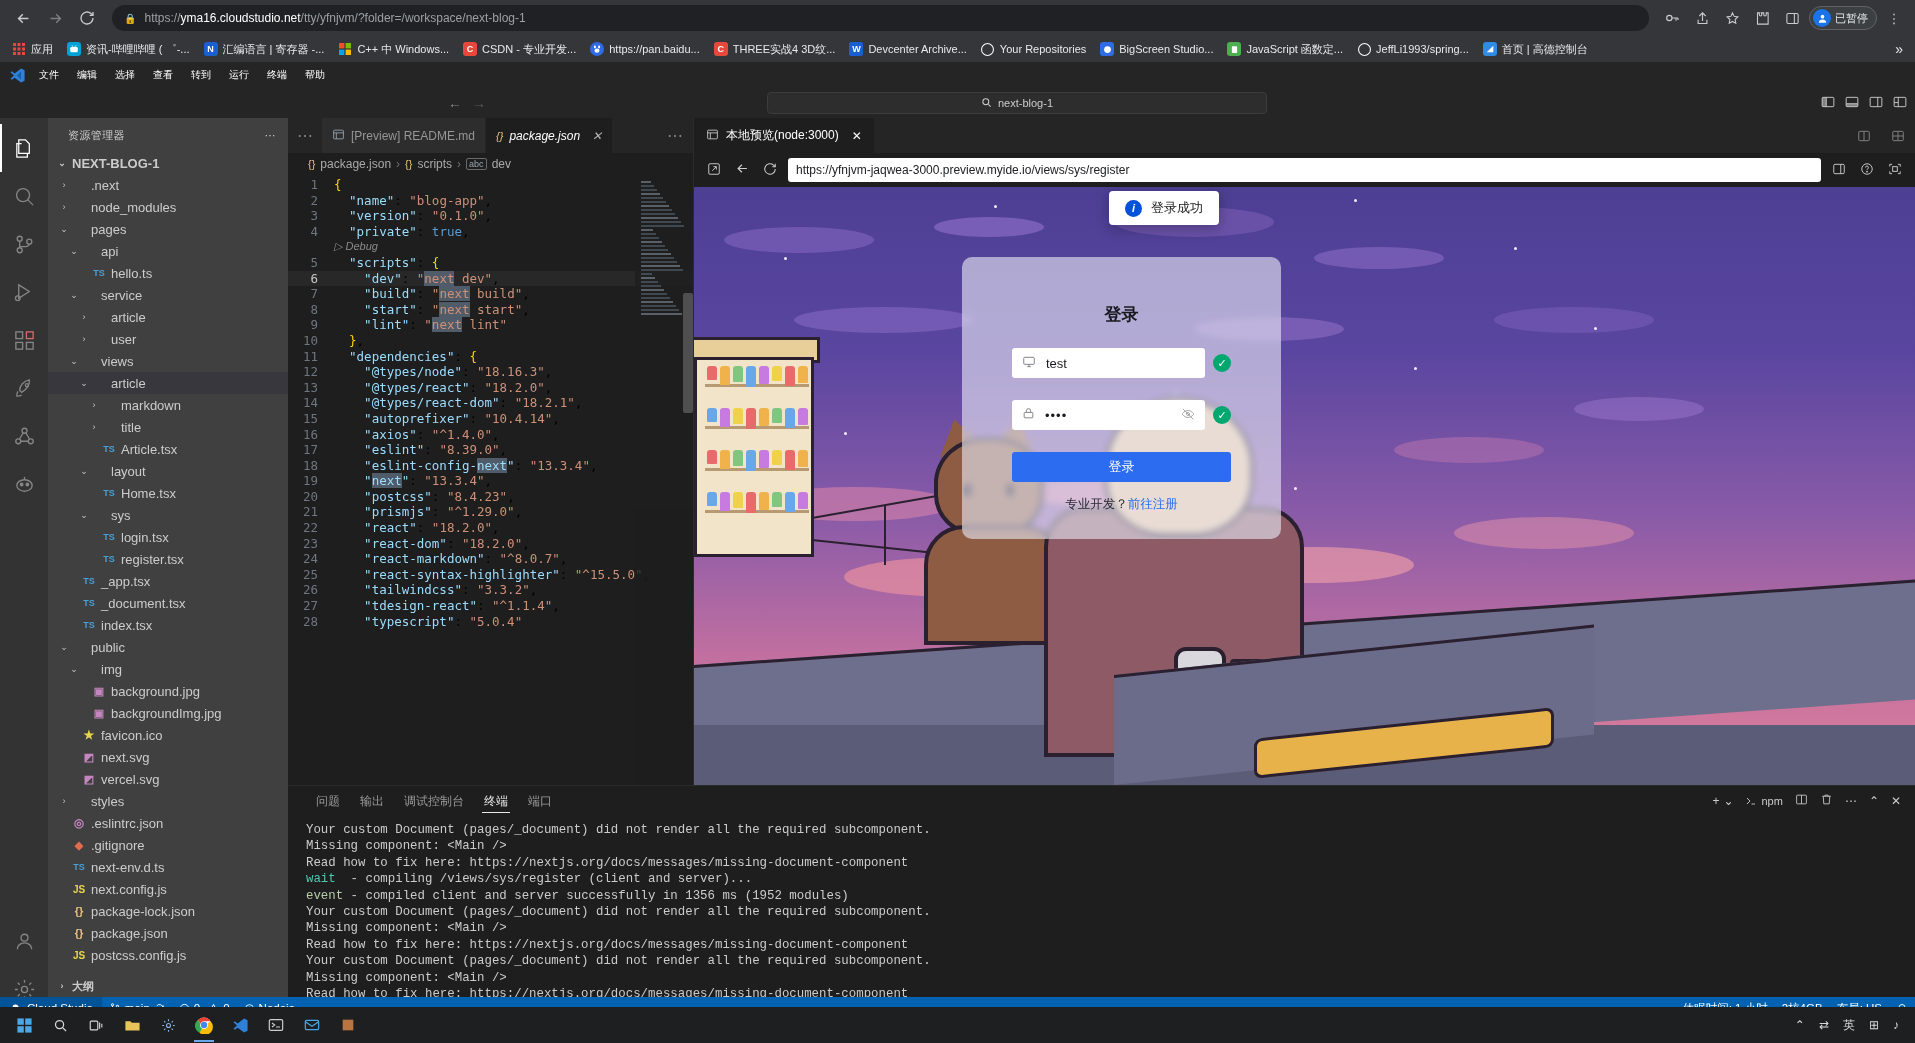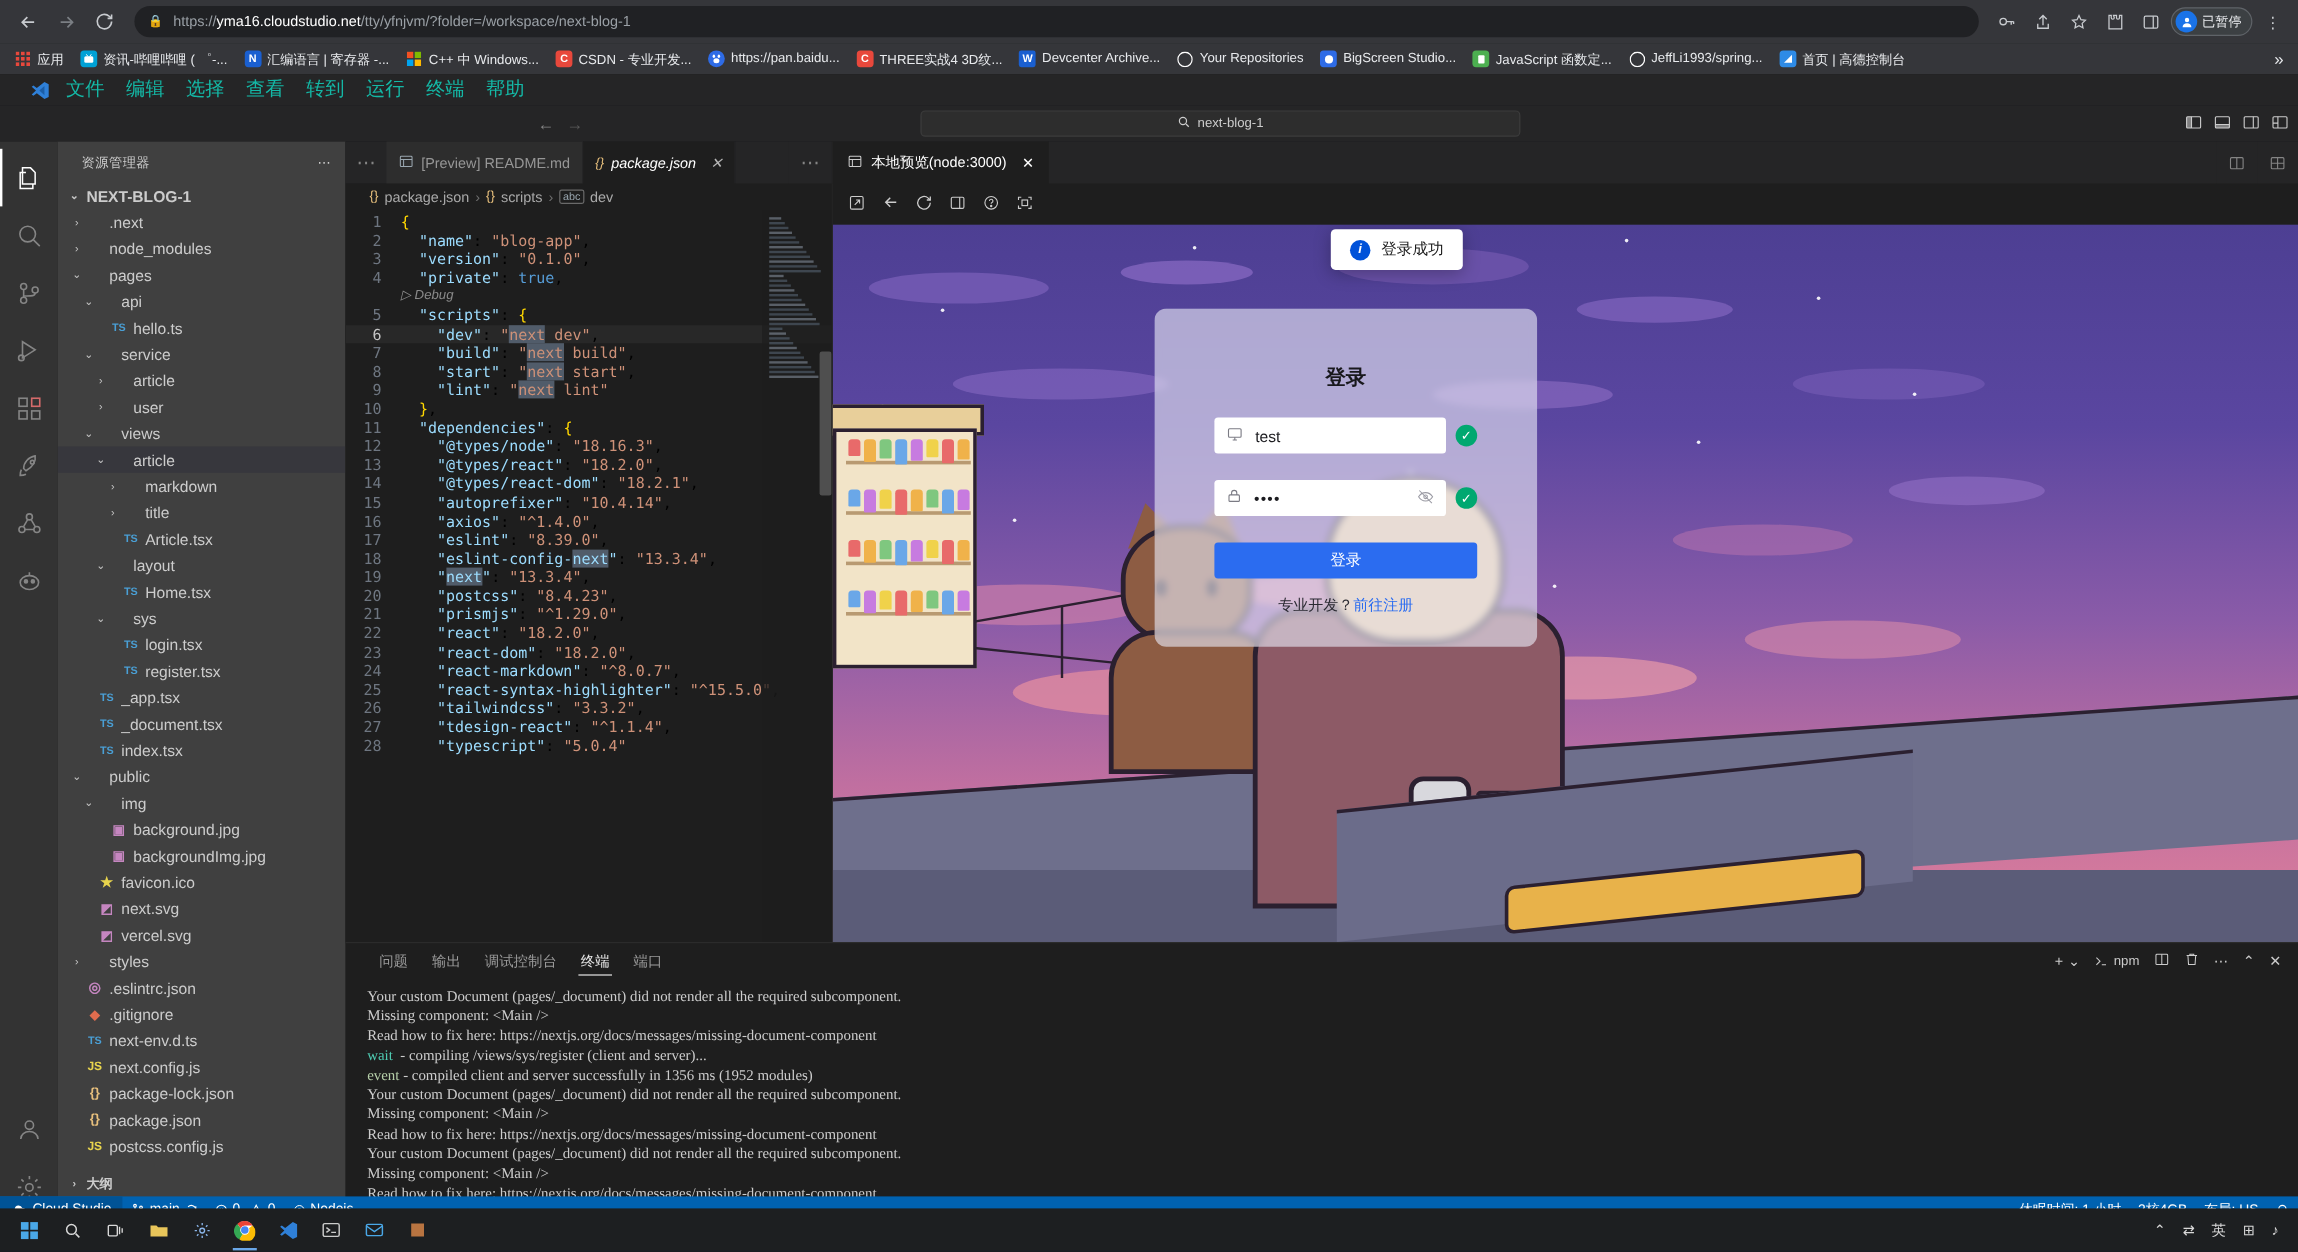--- a/index.html
+++ b/index.html
@@ -54,21 +54,21 @@
     display: flex; align-items: center; justify-content: center;
     font-size: 9px; color: #fff; font-weight: bold;
   }
   .bm-label { overflow: hidden; text-overflow: ellipsis; }
   .bm-more { color: #e8eaed; font-size: 14px; margin-left: auto; padding: 0 6px; }
 
   
   .ide { position: absolute; top: 62px; left: 0; right: 0; bottom: 24px; background: #1e1e1e; }
   .ide-menubar {
     height: 26px; background: #252526; display: flex; align-items: center;
-    color: #14b8a6; font-size: 16px; padding-left: 20px;
+    color: #ffffff; font-size: 10px; padding-left: 4px;
   }
   .ms-logo {
     width: 26px; height: 26px; display: flex; align-items: center; justify-content: center;
   }
   .menu-item { padding: 0 9px; line-height: 26px; }
 
   .ide-titlebar {
     height: 30px; background: #252526; display: flex; align-items: center;
     padding: 0 8px; gap: 8px; position: relative;
   }
@@ -271,21 +271,21 @@
     font-size: 12px; color: #9a9a9a; padding: 0 10px; line-height: 30px;
     position: relative;
   }
   .ptab.active { color: #e7e7e7; }
   .ptab.active::after {
     content: ''; position: absolute; left: 8px; right: 8px; bottom: 3px; height: 1px; background: #e7e7e7;
   }
   .panel-actions { margin-left: auto; display: flex; align-items: center; gap: 12px; padding-right: 14px; color: #cccccc; font-size: 12px; }
   .npm-chip { display: flex; align-items: center; gap: 4px; font-size: 11px; color: #cccccc; }
   .term {
-    flex: 1 1 auto; font-family: Liberation Serif, serif; font-size: 12.4px;
+    flex: 1 1 auto; font-family: Liberation Mono, monospace; font-size: 12.4px;
     line-height: 16.4px; color: #cccccc; padding: 6px 0 0 18px; overflow: hidden; white-space: pre;
   }
   .t-wait { color: #4ec9b0; }
   .t-event { color: #b5cea8; }
 
   
   .statusbar {
     position: absolute; bottom: 0; left: 0; right: 0; height: 22px;
     background: #0062b1; display: flex; align-items: center;
     color: #ffffff; font-size: 11.5px;
@@ -1000,20 +1000,21 @@
               <svg width="15" height="15" viewBox="0 0 24 24" fill="none" stroke="currentColor" stroke-width="1.9">
                   <path d="M19 12H5M11 18l-6-6 6-6"></path>
                 </svg>
             </span>
             <span class="pt-ico">
               <svg width="14" height="14" viewBox="0 0 24 24" fill="none" stroke="currentColor" stroke-width="1.8">
                   <path d="M21 12a9 9 0 1 1-3-6.7L21 8"></path>
                   <path d="M21 3v5h-5"></path>
                 </svg>
             </span>
+            <span class="prev-url">https://yfnjvm-jaqwea-3000.preview.myide.io/views/sys/register</span>
             <span class="pt-ico">
               <svg width="14" height="14" viewBox="0 0 24 24" fill="none" stroke="currentColor" stroke-width="1.6">
                   <rect x="3" y="4" width="18" height="16" rx="2"></rect>
                   <path d="M15 4v16"></path>
                 </svg>
             </span>
             <span class="pt-ico">
               <svg width="14" height="14" viewBox="0 0 24 24" fill="none" stroke="currentColor" stroke-width="1.6">
                   <circle cx="12" cy="12" r="9"></circle>
                   <path d="M9.5 9.5a2.5 2.5 0 1 1 3.2 2.4c-.6.2-.7.7-.7 1.3"></path>

